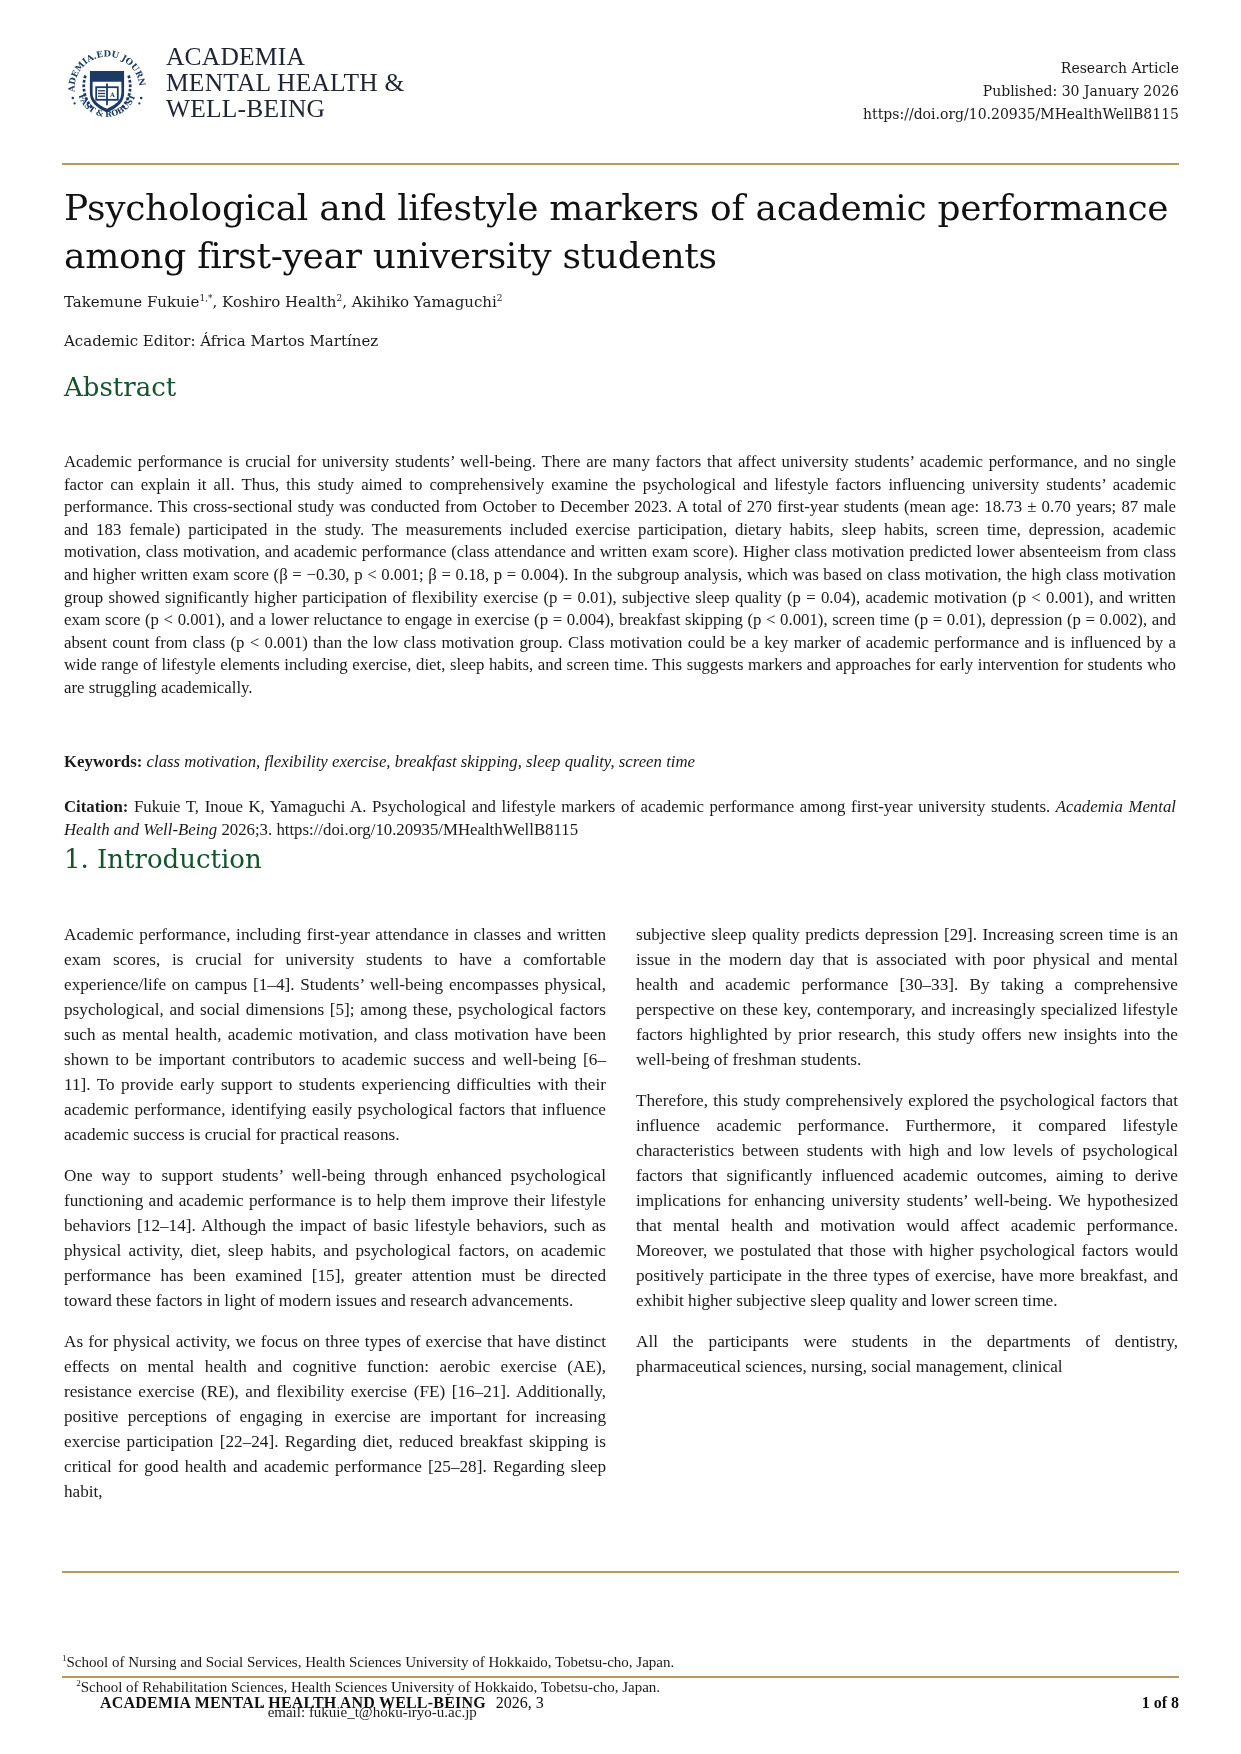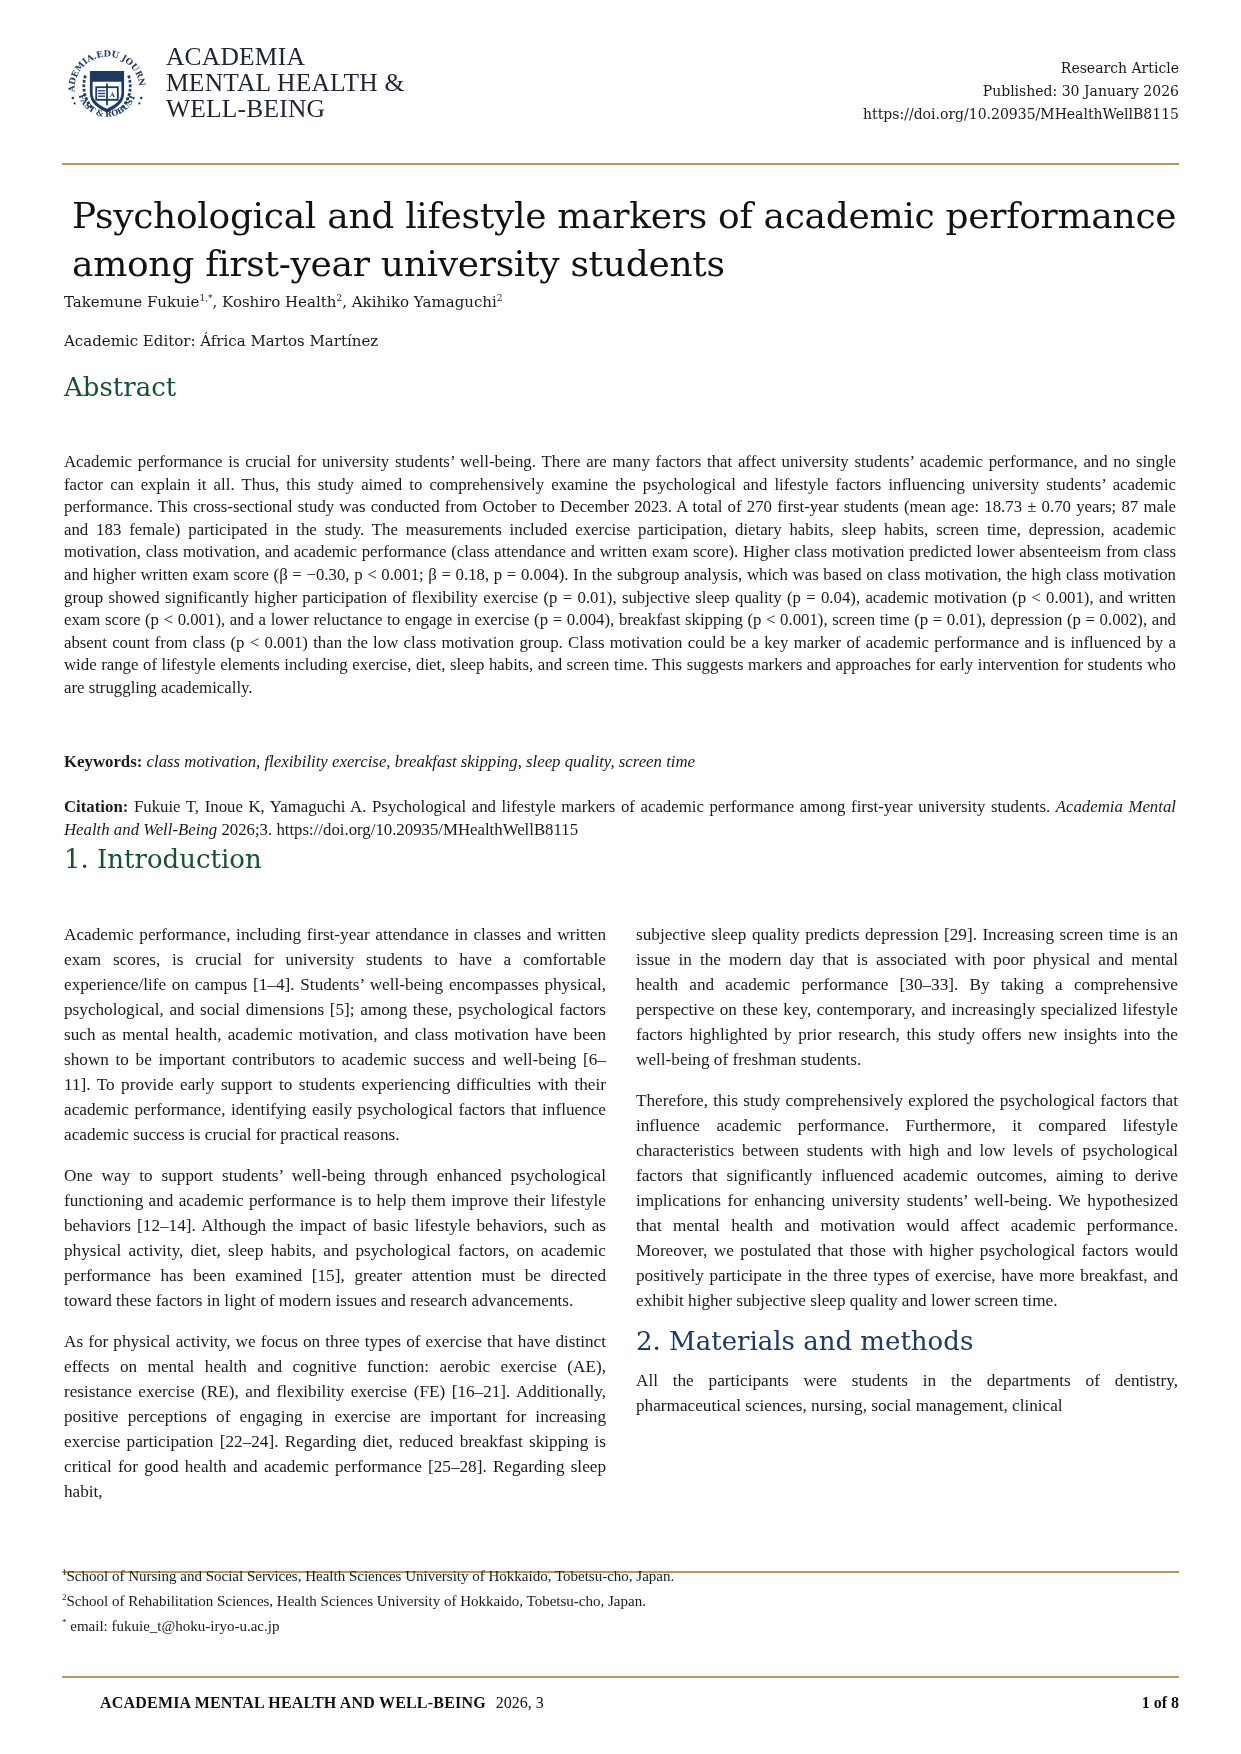--- a/index.html
+++ b/index.html
@@ -26,21 +26,21 @@
   .keywords { left: 64px; top: 752px; width: 1112px; font-family: "Liberation Serif", serif; font-size: 16.8px; color: #1a1a1a; }
   .citation { left: 64px; top: 795px; width: 1112px; font-family: "Liberation Serif", serif; font-size: 16.8px; line-height: 23px; text-align: justify; color: #1a1a1a; }
   b.lbl { font-weight: bold; }
   .intro-h { left: 64px; top: 844px; }
   .col { font-family: "Liberation Serif", serif; font-size: 17.2px; line-height: 25px; text-align: justify; color: #1a1a1a; width: 542px; }
   .col p { margin: 0 0 16px 0; }
   .col-left { left: 64px; top: 922px; }
   .col-right { left: 636px; top: 922px; }
   .mm-h { font-family: "DejaVu Serif", serif; color: #1c3a63; font-size: 26px; margin: 14px 0 14px 0; }
   .sub-h { font-family: "DejaVu Serif", serif; color: #1c3a63; font-size: 15.5px; font-weight: bold; margin: 0 0 16px 0; }
-  .footnotes { left: 62px; top: 1562px; font-family: "Liberation Serif", serif; font-size: 15px; line-height: 21px; color: #1a1a1a; }
+  .footnotes { left: 62px; top: 1648px; font-family: "Liberation Serif", serif; font-size: 15px; line-height: 21px; color: #1a1a1a; text-align: center; }
   .footnotes sup { font-size: 9px; }
   .footer-left { left: 64px; top: 1694px; font-family: "Liberation Serif", serif; font-size: 16px; color: #111; margin-left: 36px; }
   .footer-left .j { font-weight: bold; letter-spacing: 0.2px; }
   .footer-left .v { margin-left: 10px; }
   .footer-right { right: 62px; top: 1694px; font-family: "Liberation Serif", serif; font-size: 16px; font-weight: bold; color: #111; }
   em { font-style: italic; }
 </style>
 </head>
 <body>
 
@@ -82,21 +82,21 @@
 </div>
 
 <div class="abs meta">
   <div>Research Article</div>
   <div>Published: 30 January 2026</div>
   <div>https://doi.org/10.20935/MHealthWellB8115</div>
 </div>
 
 <div class="abs rule" style="top:163px;"></div>
 
-<h1 class="abs title" style="margin:8px;">Psychological and lifestyle markers of academic performance among first-year university students</h1>
+<h1 class="abs title" style="margin:0;">Psychological and lifestyle markers of academic performance among first-year university students</h1>
 
 <div class="abs authors">
   <span>Takemune Fukuie</span><sup>1,*</sup><span>, </span>
   <span>Koshiro Health</span><sup>2</sup><span>, </span>
   <span>Akihiko Yamaguchi</span><sup>2</sup>
 </div>
 
 <div class="abs editor">Academic Editor: África Martos Martínez</div>
 
 <div class="abs h-section abstract-h">Abstract</div>
@@ -118,21 +118,20 @@
 
 <div class="abs col col-left">
   <p>Academic performance, including first-year attendance in classes and written exam scores, is crucial for university students to have a comfortable experience/life on campus [1–4]. Students’ well-being encompasses physical, psychological, and social dimensions [5]; among these, psychological factors such as mental health, academic motivation, and class motivation have been shown to be important contributors to academic success and well-being [6–11]. To provide early support to students experiencing difficulties with their academic performance, identifying easily psychological factors that influence academic success is crucial for practical reasons.</p>
   <p>One way to support students’ well-being through enhanced psychological functioning and academic performance is to help them improve their lifestyle behaviors [12–14]. Although the impact of basic lifestyle behaviors, such as physical activity, diet, sleep habits, and psychological factors, on academic performance has been examined [15], greater attention must be directed toward these factors in light of modern issues and research advancements.</p>
   <p>As for physical activity, we focus on three types of exercise that have distinct effects on mental health and cognitive function: aerobic exercise (AE), resistance exercise (RE), and flexibility exercise (FE) [16–21]. Additionally, positive perceptions of engaging in exercise are important for increasing exercise participation [22–24]. Regarding diet, reduced breakfast skipping is critical for good health and academic performance [25–28]. Regarding sleep habit,</p>
 </div>
 
 <div class="abs col col-right">
   <p>subjective sleep quality predicts depression [29]. Increasing screen time is an issue in the modern day that is associated with poor physical and mental health and academic performance [30–33]. By taking a comprehensive perspective on these key, contemporary, and increasingly specialized lifestyle factors highlighted by prior research, this study offers new insights into the well-being of freshman students.</p>
   <p>Therefore, this study comprehensively explored the psychological factors that influence academic performance. Furthermore, it compared lifestyle characteristics between students with high and low levels of psychological factors that significantly influenced academic outcomes, aiming to derive implications for enhancing university students’ well-being. We hypothesized that mental health and motivation would affect academic performance. Moreover, we postulated that those with higher psychological factors would positively participate in the three types of exercise, have more breakfast, and exhibit higher subjective sleep quality and lower screen time.</p>
-  <div class="mm-h">2. Materials and methods</div>
   <p>All the participants were students in the departments of dentistry, pharmaceutical sciences, nursing, social management, clinical</p>
 </div>
 
 <div class="abs rule" style="top:1571px;"></div>
 <div class="abs footnotes">
   <div><sup>1</sup><span>School of Nursing and Social Services, Health Sciences University of Hokkaido, Tobetsu-cho, Japan.</span></div>
   <div><sup>2</sup><span>School of Rehabilitation Sciences, Health Sciences University of Hokkaido, Tobetsu-cho, Japan.</span></div>
   <div><sup>*</sup> <span>email: fukuie_t@hoku-iryo-u.ac.jp</span></div>
 </div>
 

